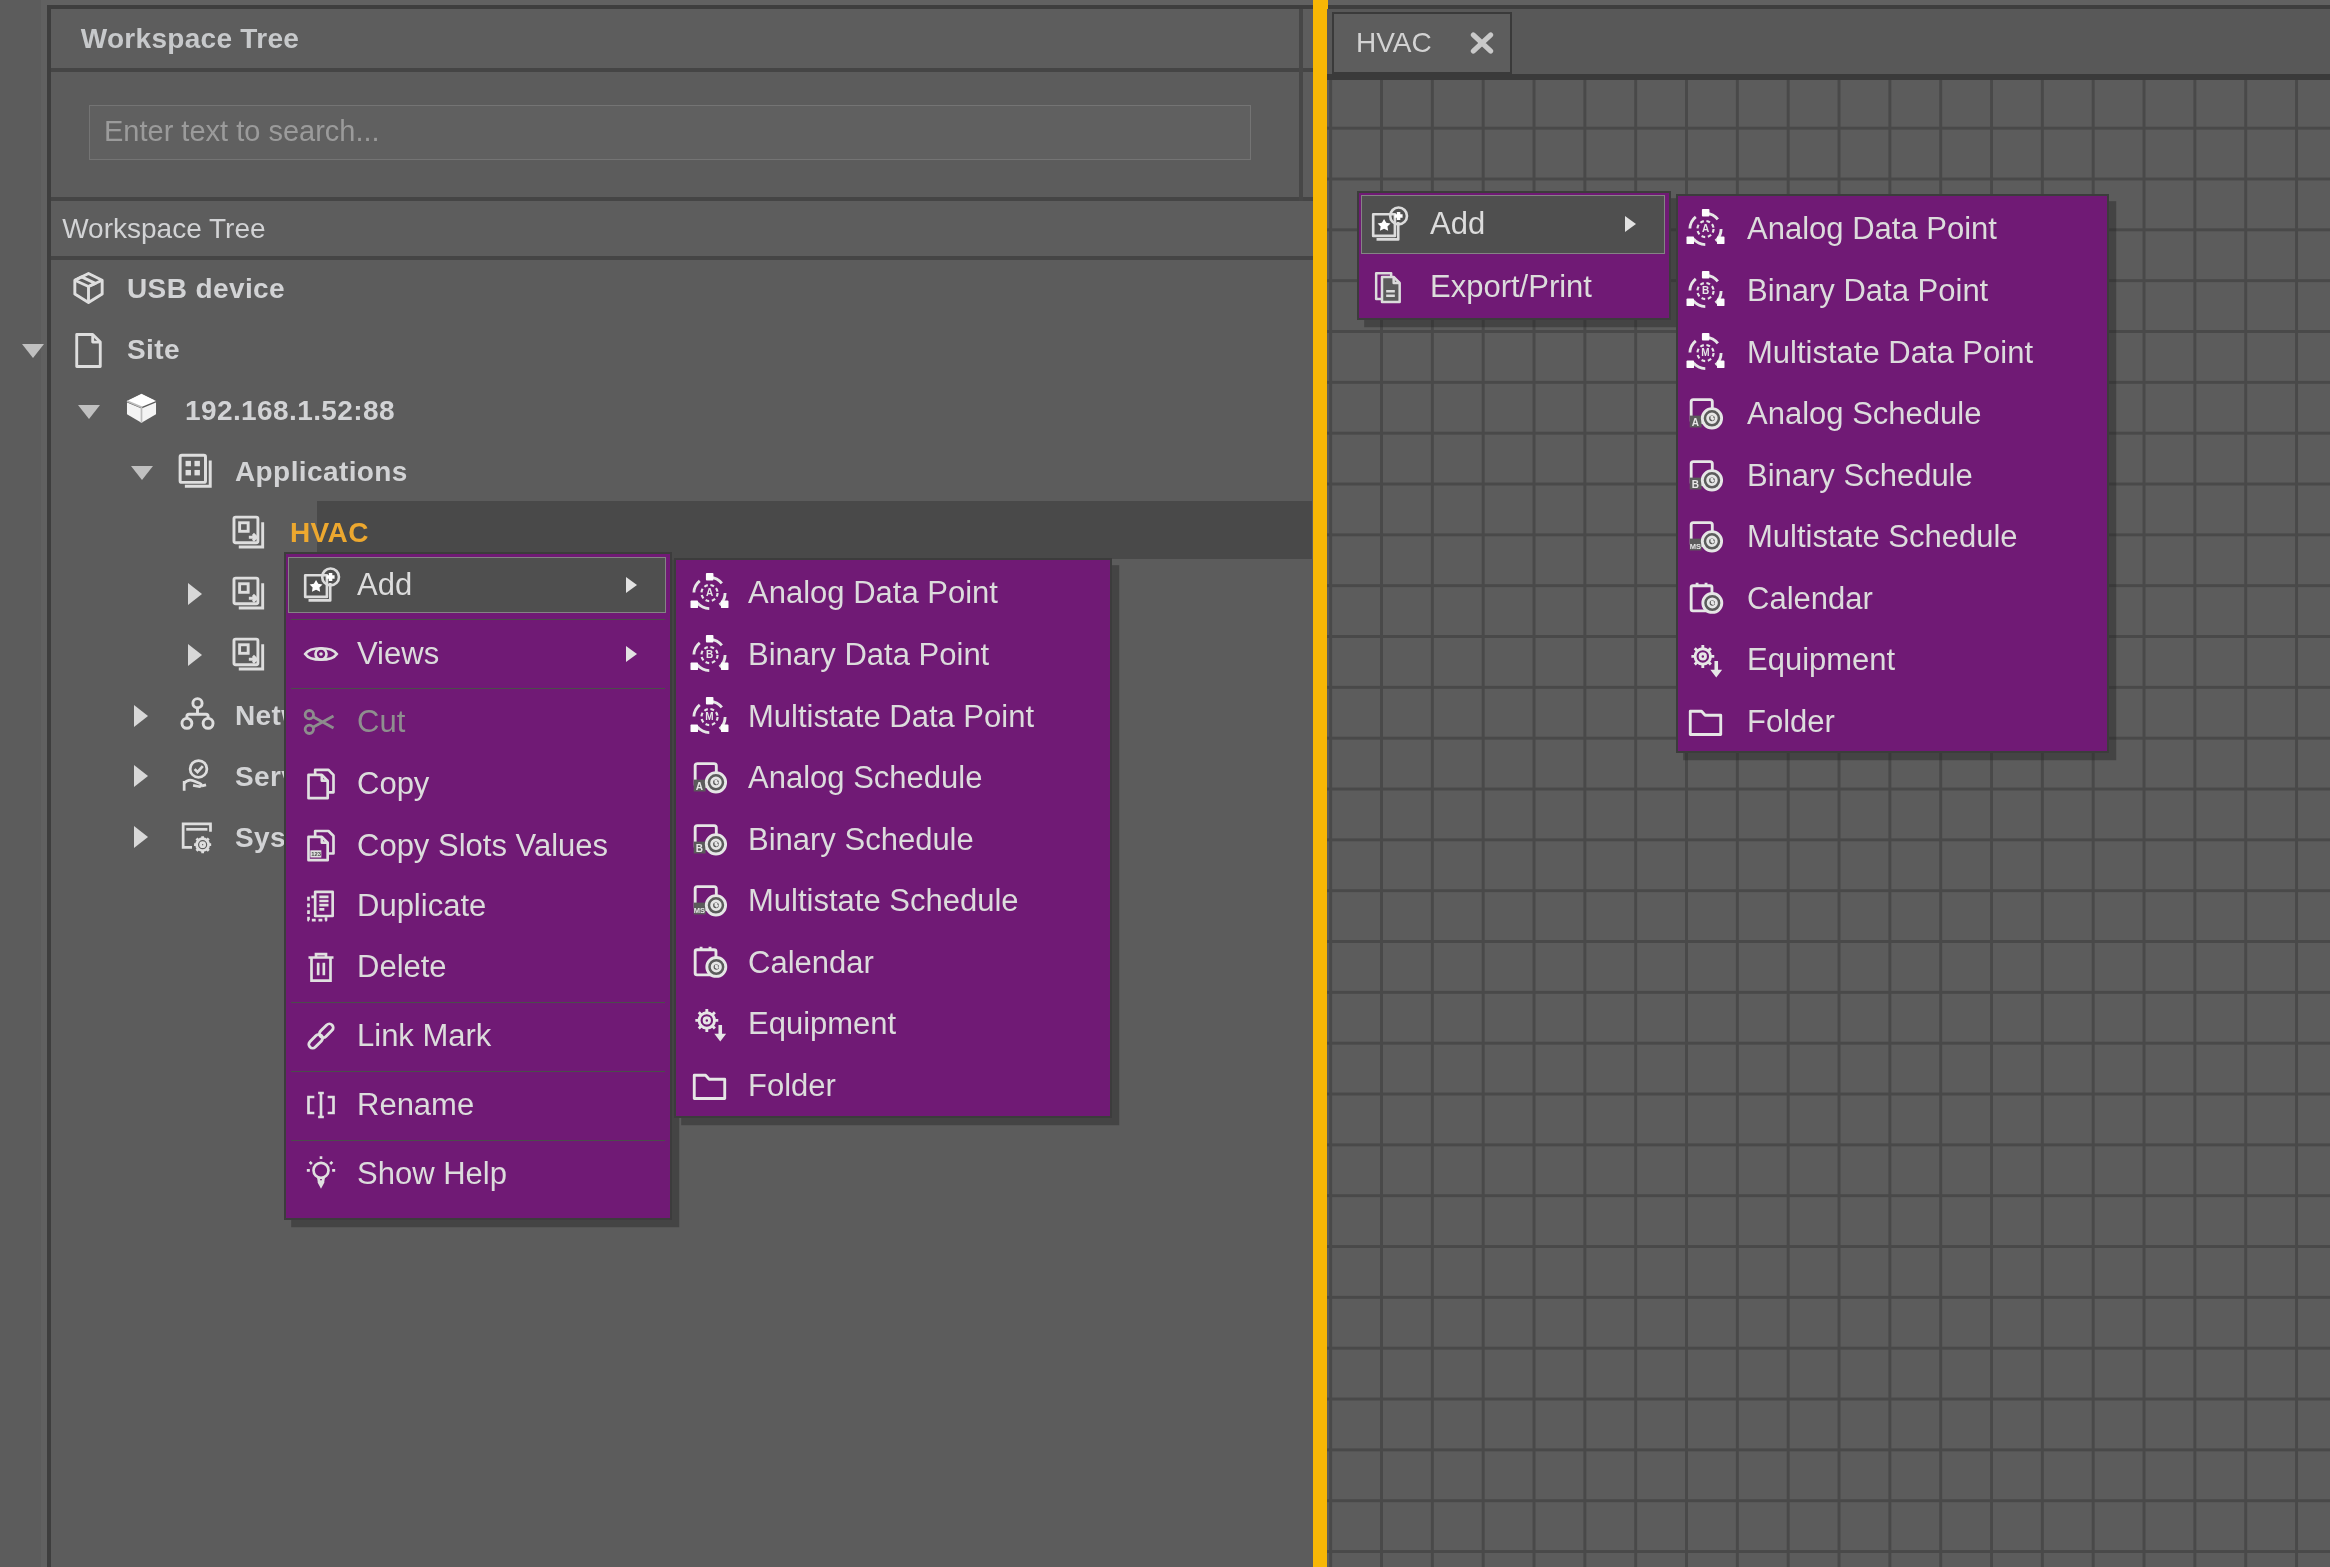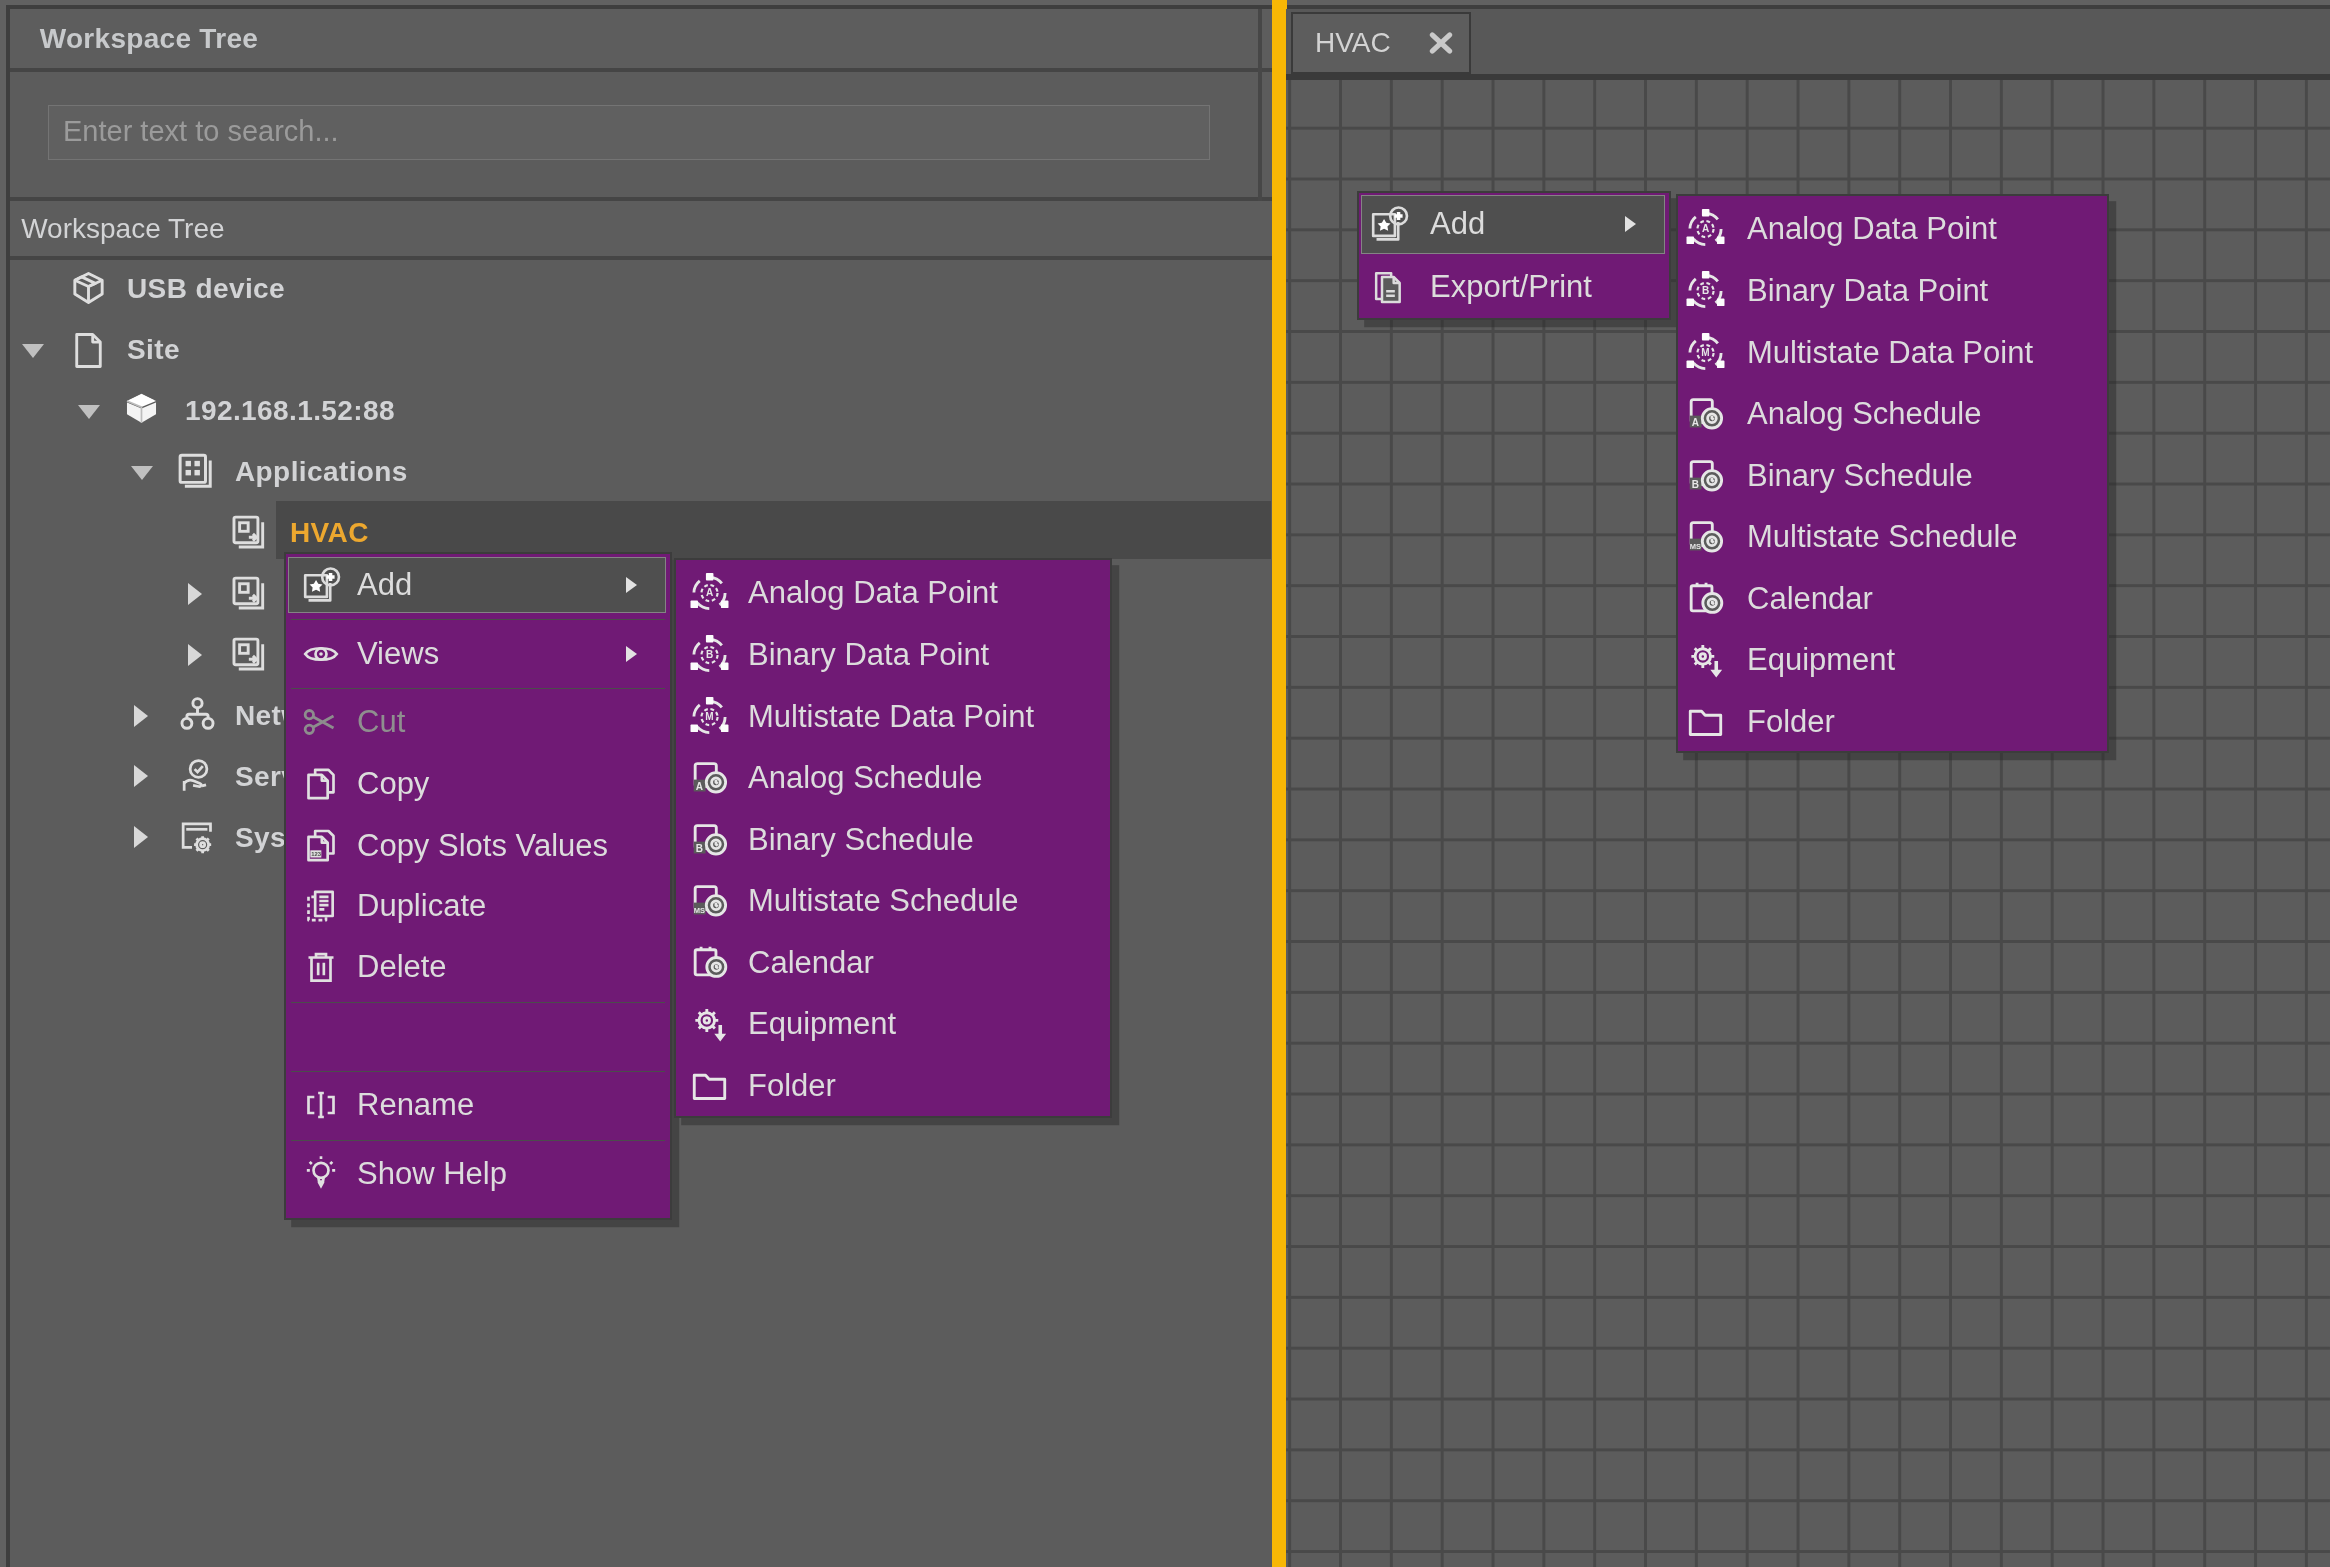--- a/index.html
+++ b/index.html
@@ -1,18 +1,18 @@
 <!DOCTYPE html>
 <html style="font-size:9.7px"><head>
 <meta charset="utf-8">
 <style>
   * { margin:0; padding:0; box-sizing:border-box; }
   html,body { width:2330px; height:1567px; overflow:hidden; }
   body { background:#5c5c5c; font-family:"Liberation Sans", sans-serif; position:relative; }
-  .abs { position:absolute; }
+  .abs { position:absolute;margin-left:41px; }
   
   #topstrip { left:0; top:0; width:2330px; height:5.4px; background:#616161; }
   #topline  { left:0; top:5.4px; width:2330px; height:3.6px; background:#3e3e3e; }
   #leftedge { left:0; top:0; width:6px; height:1567px; background:#616161; }
   #leftline { left:6px; top:5.4px; width:3.6px; height:1562px; background:#3e3e3e; }
   
   #ptitle { left:9.7px; top:9px; width:1262px; height:60px; background:#5d5d5d;
             color:#c7c9cb; font-size:28px; font-weight:bold; letter-spacing:0.3px; line-height:60px; padding-left:30px; }
   #ptitlesep { left:9.7px; top:68px; width:1262px; height:4.2px; background:#454545; }
   #searcharea { left:9.7px; top:72px; width:1262px; height:127px; background:#5c5c5c; }
@@ -252,20 +252,29 @@
     </div>
     <div class="mitem" style="top:382px">
       <svg class="mic" width="40" height="40" viewBox="0 0 24 24" fill="none" stroke="#e0e0e0" stroke-width="1.6">
         <path d="M4.5 6.3 h15 M9 6.3 V4.3 h6 v2"></path>
         <path d="M6.3 6.3 v13.9 h11.4 V6.3"></path>
         <path d="M10.3 9.5 v7.5 M13.7 9.5 v7.5"></path>
       </svg>
       <span class="mtx">Delete</span>
     </div>
     <div class="msep" style="position:absolute;top:444px;width:100%"></div>
+    <div class="mitem" style="top:451px">
+      <svg class="mic" width="40" height="40" viewBox="0 0 24 24" fill="none" stroke="#e0e0e0" stroke-width="1.7">
+        <g transform="rotate(-45 12 12)">
+          <rect x="2.6" y="9.7" width="9.8" height="4.6" rx="2.3"></rect>
+          <rect x="11.6" y="9.7" width="9.8" height="4.6" rx="2.3"></rect>
+        </g>
+      </svg>
+      <span class="mtx">Link Mark</span>
+    </div>
     <div class="msep" style="position:absolute;top:513px;width:100%"></div>
     <div class="mitem" style="top:520px">
       <svg class="mic" width="40" height="40" viewBox="0 0 24 24" fill="none" stroke="#e0e0e0" stroke-width="1.6">
         <path d="M8 7.2 h-3.5 v9.6 h3.5 M16 7.2 h3.5 v9.6 h-3.5"></path>
         <path d="M10.3 4.8 h3.4 M12 4.8 v14.4 M10.3 19.2 h3.4"></path>
       </svg>
       <span class="mtx">Rename</span>
     </div>
     <div class="msep" style="position:absolute;top:582px;width:100%"></div>
     <div class="mitem" style="top:589px">

